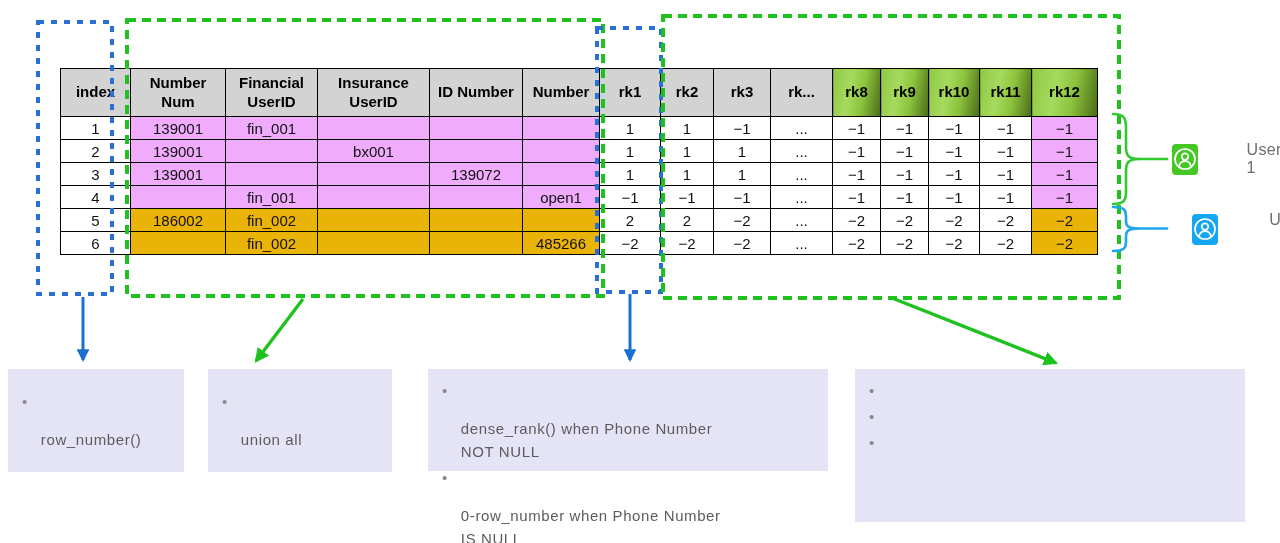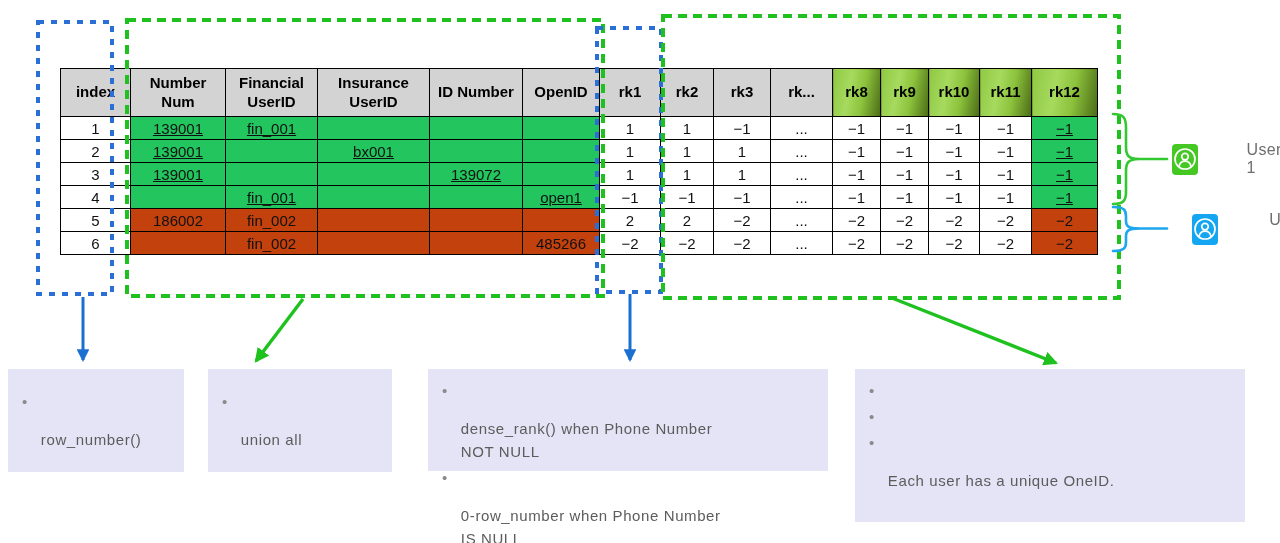--- a/index.html
+++ b/index.html
@@ -7,22 +7,22 @@
           font-family:"Liberation Sans",sans-serif;}
   
   table.oneid{position:absolute;left:60px;top:68px;border-collapse:collapse;table-layout:fixed;
               font-family:"Liberation Sans",sans-serif;}
   table.oneid th,table.oneid td{border:1.5px solid #000;text-align:center;vertical-align:middle;
               padding:0;overflow:hidden;}
   table.oneid thead th{background:#d3d3d3;height:47px;font-weight:bold;font-size:15px;
               white-space:pre-line;line-height:1.22;color:#000;}
   table.oneid thead th.grad{background:linear-gradient(100deg,#8fc944 0%,#a6da5e 35%,#8cc23c 62%,#4a6b16 100%);}
   table.oneid td{height:22px;font-size:15px;color:#111;background:#ffffff;}
-  table.oneid td.user1{background:#22c55e;text-decoration:underline;}
-  table.oneid td.user2{background:#c2410c;}
+  table.oneid td.user1{background:#f0abfc;}
+  table.oneid td.user2{background:#eab308;}
   
   svg.overlay{position:absolute;left:0;top:0;pointer-events:none;}
   
   .note{position:absolute;background:#e4e4f6;color:#5c5c5c;font-size:15px;letter-spacing:0.6px;
         box-sizing:border-box;}
   .note ul{list-style:none;margin:0;padding:10px 14px;display:flex;flex-direction:column;gap:3px;
         box-sizing:border-box;height:100%;}
   .note.vcenter ul{justify-content:center;}
   .note li{display:flex;gap:13px;line-height:23px;}
   .note .bullet{color:#8a8a8a;flex:0 0 auto;}
@@ -59,21 +59,21 @@
       </colgroup>
       <thead>
         <tr>
           <th>index</th>
           <th>Number Num</th>
           <th>Financial
 UserID</th>
           <th>Insurance
 UserID</th>
           <th>ID Number</th>
-          <th>OpenID</th>
+          <th>Number</th>
           <th>rk1</th>
           <th>rk2</th>
           <th>rk3</th>
           <th>rk...</th>
           <th class="grad">rk8</th>
           <th class="grad">rk9</th>
           <th class="grad">rk10</th>
           <th class="grad">rk11</th>
           <th class="grad">rk12</th>
         </tr>
@@ -265,18 +265,17 @@
   <div class="note" style="left:855px;top:369px;width:390px;height:153px;">
       <ul>
         <li>
           <span class="bullet">•</span>
         </li>
         <li>
           <span class="bullet">•</span>
         </li>
         <li>
           <span class="bullet">•</span>
-          <span class="txt">Each user has a unique OneID.</span>
         </li>
       </ul>
     </div>
 
 </div>
 
 </body></html>

